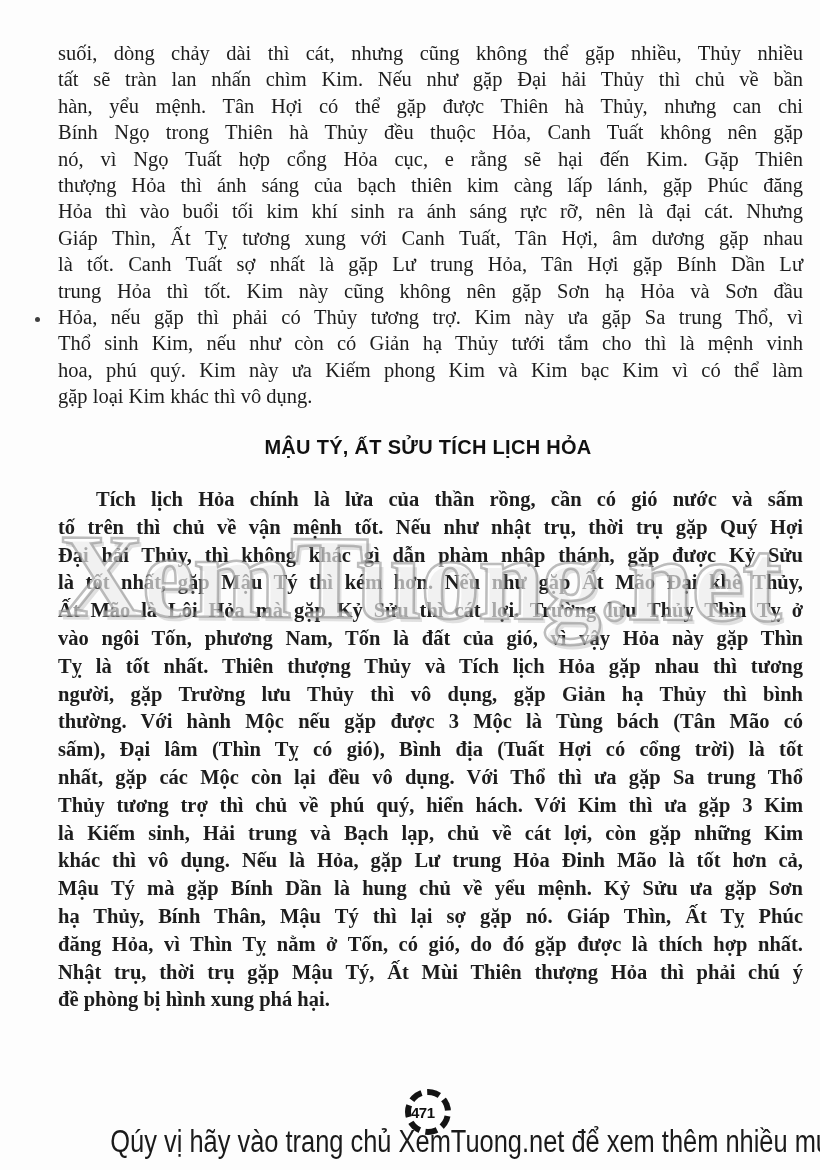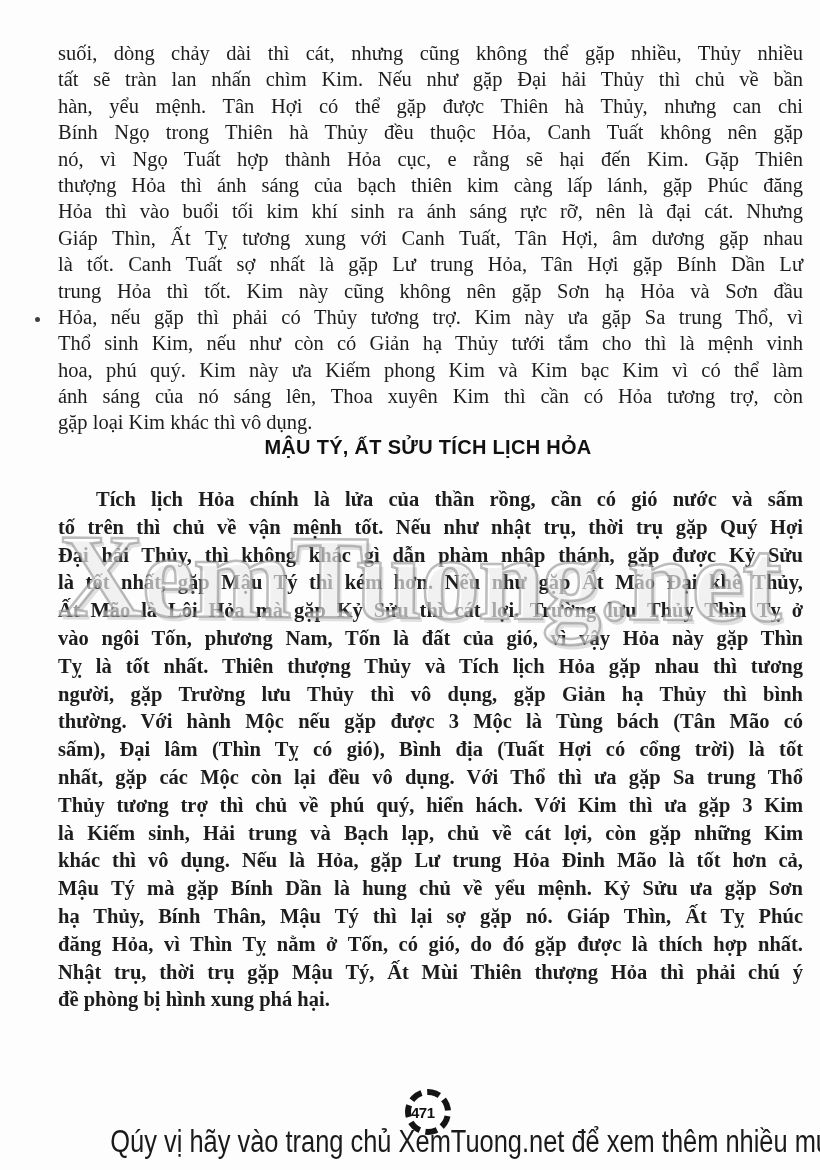--- a/index.html
+++ b/index.html
@@ -76,30 +76,29 @@
 
 <div class="page">
 
   <div class="speck"></div>
 
   <div class="para p1">
       <div class="line first">suối, dòng chảy dài thì cát, nhưng cũng không thể gặp nhiều, Thủy nhiều</div>
       <div class="line">tất sẽ tràn lan nhấn chìm Kim. Nếu như gặp Đại hải Thủy thì chủ về bần</div>
       <div class="line">hàn, yểu mệnh. Tân Hợi có thể gặp được Thiên hà Thủy, nhưng can chi</div>
       <div class="line">Bính Ngọ trong Thiên hà Thủy đều thuộc Hỏa, Canh Tuất không nên gặp</div>
-      <div class="line">nó, vì Ngọ Tuất hợp thành Hỏa cục, e rằng sẽ hại đến Kim. Gặp Thiên</div>
+      <div class="line">nó, vì Ngọ Tuất hợp cổng Hỏa cục, e rằng sẽ hại đến Kim. Gặp Thiên</div>
       <div class="line">thượng Hỏa thì ánh sáng của bạch thiên kim càng lấp lánh, gặp Phúc đăng</div>
       <div class="line">Hỏa thì vào buổi tối kim khí sinh ra ánh sáng rực rỡ, nên là đại cát. Nhưng</div>
       <div class="line">Giáp Thìn, Ất Tỵ tương xung với Canh Tuất, Tân Hợi, âm dương gặp nhau</div>
       <div class="line">là tốt. Canh Tuất sợ nhất là gặp Lư trung Hỏa, Tân Hợi gặp Bính Dần Lư</div>
       <div class="line">trung Hỏa thì tốt. Kim này cũng không nên gặp Sơn hạ Hỏa và Sơn đầu</div>
       <div class="line">Hỏa, nếu gặp thì phải có Thủy tương trợ. Kim này ưa gặp Sa trung Thổ, vì</div>
       <div class="line">Thổ sinh Kim, nếu như còn có Giản hạ Thủy tưới tắm cho thì là mệnh vinh</div>
       <div class="line">hoa, phú quý. Kim này ưa Kiếm phong Kim và Kim bạc Kim vì có thể làm</div>
-      <div class="line">ánh sáng của nó sáng lên, Thoa xuyên Kim thì cần có Hỏa tương trợ, còn</div>
       <div class="line last">gặp loại Kim khác thì vô dụng.</div>
     </div>
 
   <div class="heading">MẬU TÝ, ẤT SỬU TÍCH LỊCH HỎA</div>
 
   <div class="para p2">
       <div class="line first">Tích lịch Hỏa chính là lửa của thần rồng, cần có gió nước và sấm</div>
       <div class="line">tố trên thì chủ về vận mệnh tốt. Nếu như nhật trụ, thời trụ gặp Quý Hợi</div>
       <div class="line">Đại hải Thủy, thì không khác gì dẫn phàm nhập thánh, gặp được Kỷ Sửu</div>
       <div class="line">là tốt nhất, gặp Mậu Tý thì kém hơn. Nếu như gặp Ất Mão Đại khê Thủy,</div>

